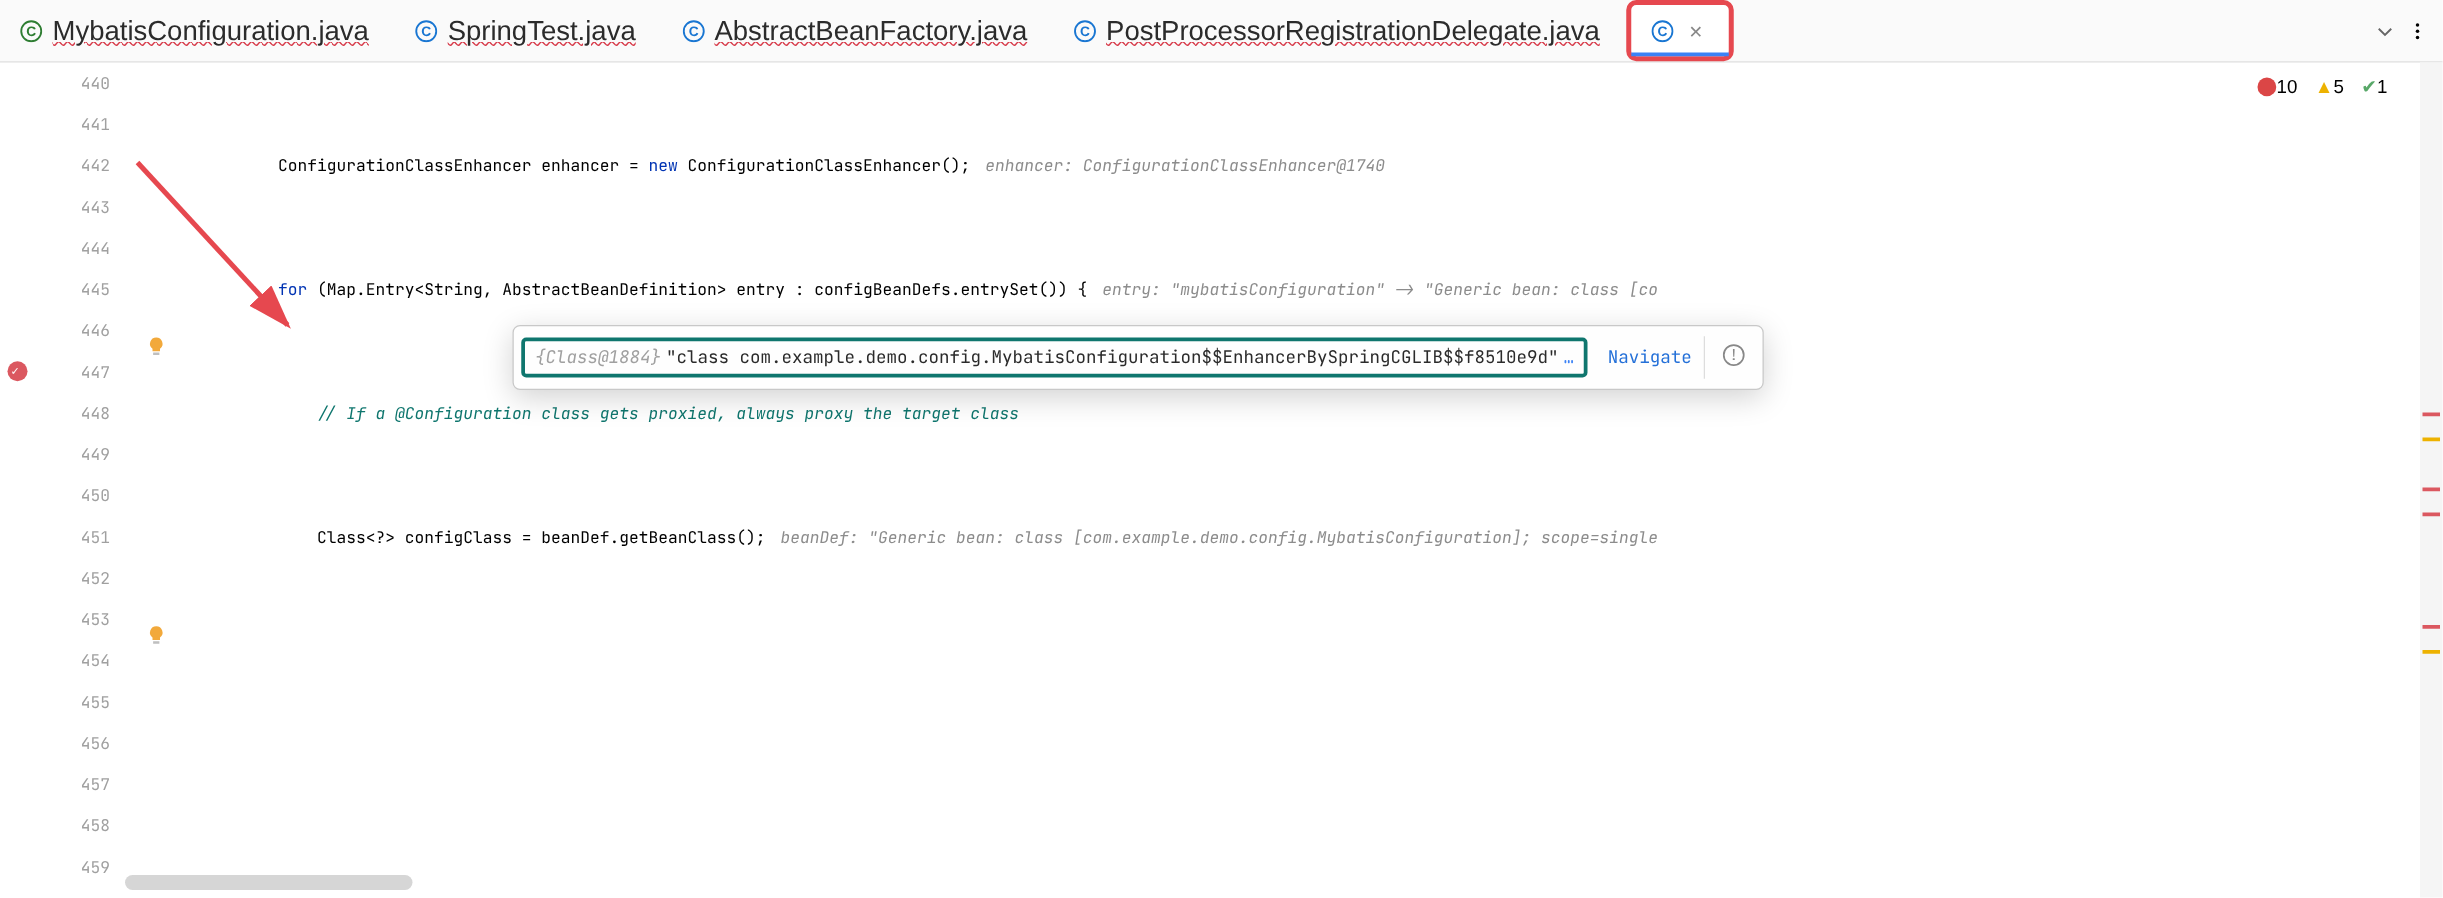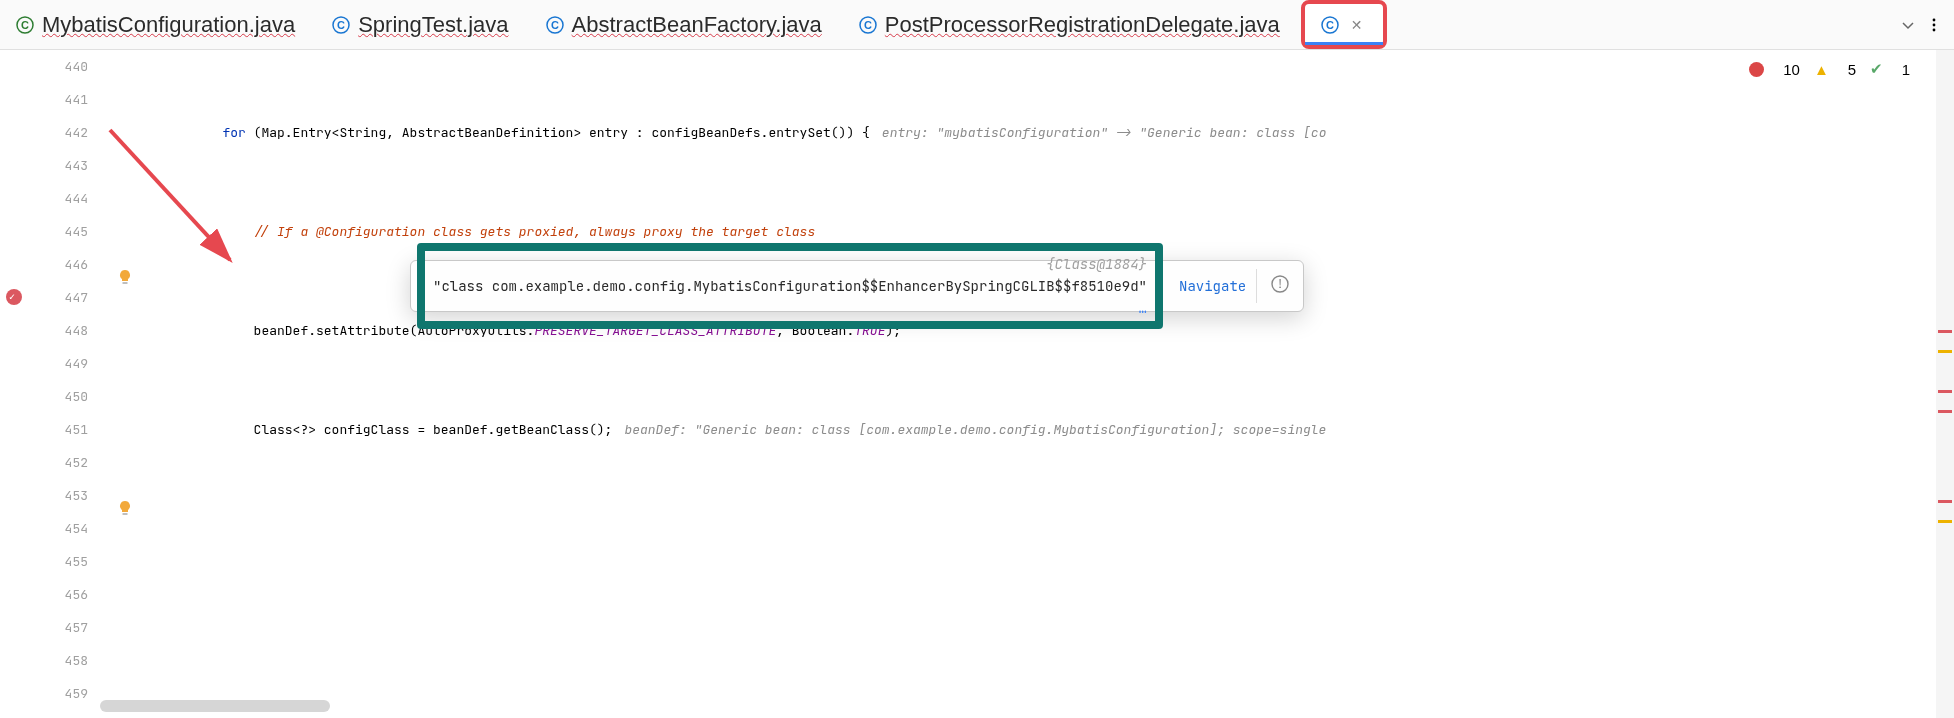--- a/index.html
+++ b/index.html
@@ -116,62 +116,61 @@
   white-space: pre;
   overflow: hidden;
 }
 .code-line {
   height: 33px;
   padding-left: 4px;
   position: relative;
 }
 .kw { color: #0033b3; }
 .fld { color: #871094; }
-.cmt { color: #c2410c; font-style: italic; margin-top: 36px; }
+.cmt { color: #0f766e; font-style: italic; margin-top: 36px; }
 .mtd-static { font-style: italic; }
 .inl-hint { color: #8c8c8c; font-style: italic; margin-left: 12px; }
 .underline-red { text-decoration: underline wavy #d73a49; text-decoration-thickness: 1px; }
 .top-status {
   position: absolute;
   top: 58px;
   right: 38px;
   display: flex;
   gap: 14px;
   font-size: 15px;
   background: #fff;
   padding: 2px 6px;
   z-index: 5;
 }
-.status-item { display: flex; align-items: center; gap: 19px; }
+.status-item { display: flex; align-items: center; gap: 0; }
 .dot-red { width: 15px; height: 15px; background: #db4646; border-radius: 50%; display: inline-block; }
 .tri-yellow { color: #edb200; }
 .chk-green { color: #59a869; }
 .tooltip {
   position: absolute;
   top: 260px;
   left: 410px;
   background: #fefefe;
   border: 1px solid #c8c8c8;
   border-radius: 6px;
   box-shadow: 0 6px 24px rgba(0,0,0,0.18);
   display: flex;
   align-items: center;
   height: 52px;
   z-index: 20;
   font-family: "JetBrains Mono", Menlo, Consolas, monospace;
 }
 .tooltip-main {
-  border: 8px solid #0f766e;
+  border: 3px solid #0f766e;
   border-radius: 4px;
   margin: 4px 6px;
   padding: 4px 8px;
   display: flex;
-  align-items: flex-end;
+  align-items: flex-start;
   gap: 4px;
-  flex-direction: column;
 }
 .tt-type { color: #a0a0a0; font-style: italic; }
 .tt-val { color: #2b2b2b; }
 .tt-dots { color: #3b82f6; }
 .tt-nav { color: #2470d8; margin: 12px 10px; cursor: pointer; }
 .tt-sep { width: 1px; height: 34px; background: #ddd; }
 .tt-warn { margin: 0 14px; color: #888; }
 .red-arrow {
   position: absolute;
   top: 120px;
@@ -293,23 +292,23 @@
     <svg class="bulb" style="top:218px" viewBox="0 0 18 18">
         <path d="M9 2a5 5 0 00-3 9v2h6v-2a5 5 0 00-3-9z" fill="#f2a93b"></path>
         <rect x="6.5" y="14" width="5" height="2" fill="#bfbfbf"></rect>
       </svg>
     <svg class="bulb" style="top:449px" viewBox="0 0 18 18">
         <path d="M9 2a5 5 0 00-3 9v2h6v-2a5 5 0 00-3-9z" fill="#f2a93b"></path>
         <rect x="6.5" y="14" width="5" height="2" fill="#bfbfbf"></rect>
       </svg>
   </div>
   <div class="code-col">
+    <div class="code-line"><span>        ConfigurationClassEnhancer enhancer = </span><span class="kw">new</span><span> ConfigurationClassEnhancer();</span><span class="inl-hint">enhancer: ConfigurationClassEnhancer@1740</span></div>
     <div class="code-line">        <span class="kw">for</span><span> (Map.Entry&lt;String, AbstractBeanDefinition&gt; entry : configBeanDefs.entrySet()) {</span><span class="inl-hint">entry: "mybatisConfiguration" -&gt; "Generic bean: class [co</span></div>
     <div class="code-line"><span class="cmt">            // If a @Configuration class gets proxied, always proxy the target class</span></div>
-    <div class="code-line"><span>            beanDef.setAttribute(AutoProxyUtils.</span><span class="fld mtd-static">PRESERVE_TARGET_CLASS_ATTRIBUTE</span><span>, Boolean.</span><span class="fld mtd-static">TRUE</span><span>);</span></div>
     <div class="code-line"><span>            Class&lt;?&gt; configClass = beanDef.getBeanClass();</span><span class="inl-hint">beanDef: "Generic bean: class [com.example.demo.config.MybatisConfiguration]; scope=single</span></div>
     
     
     
     
     
     
     
     
     

